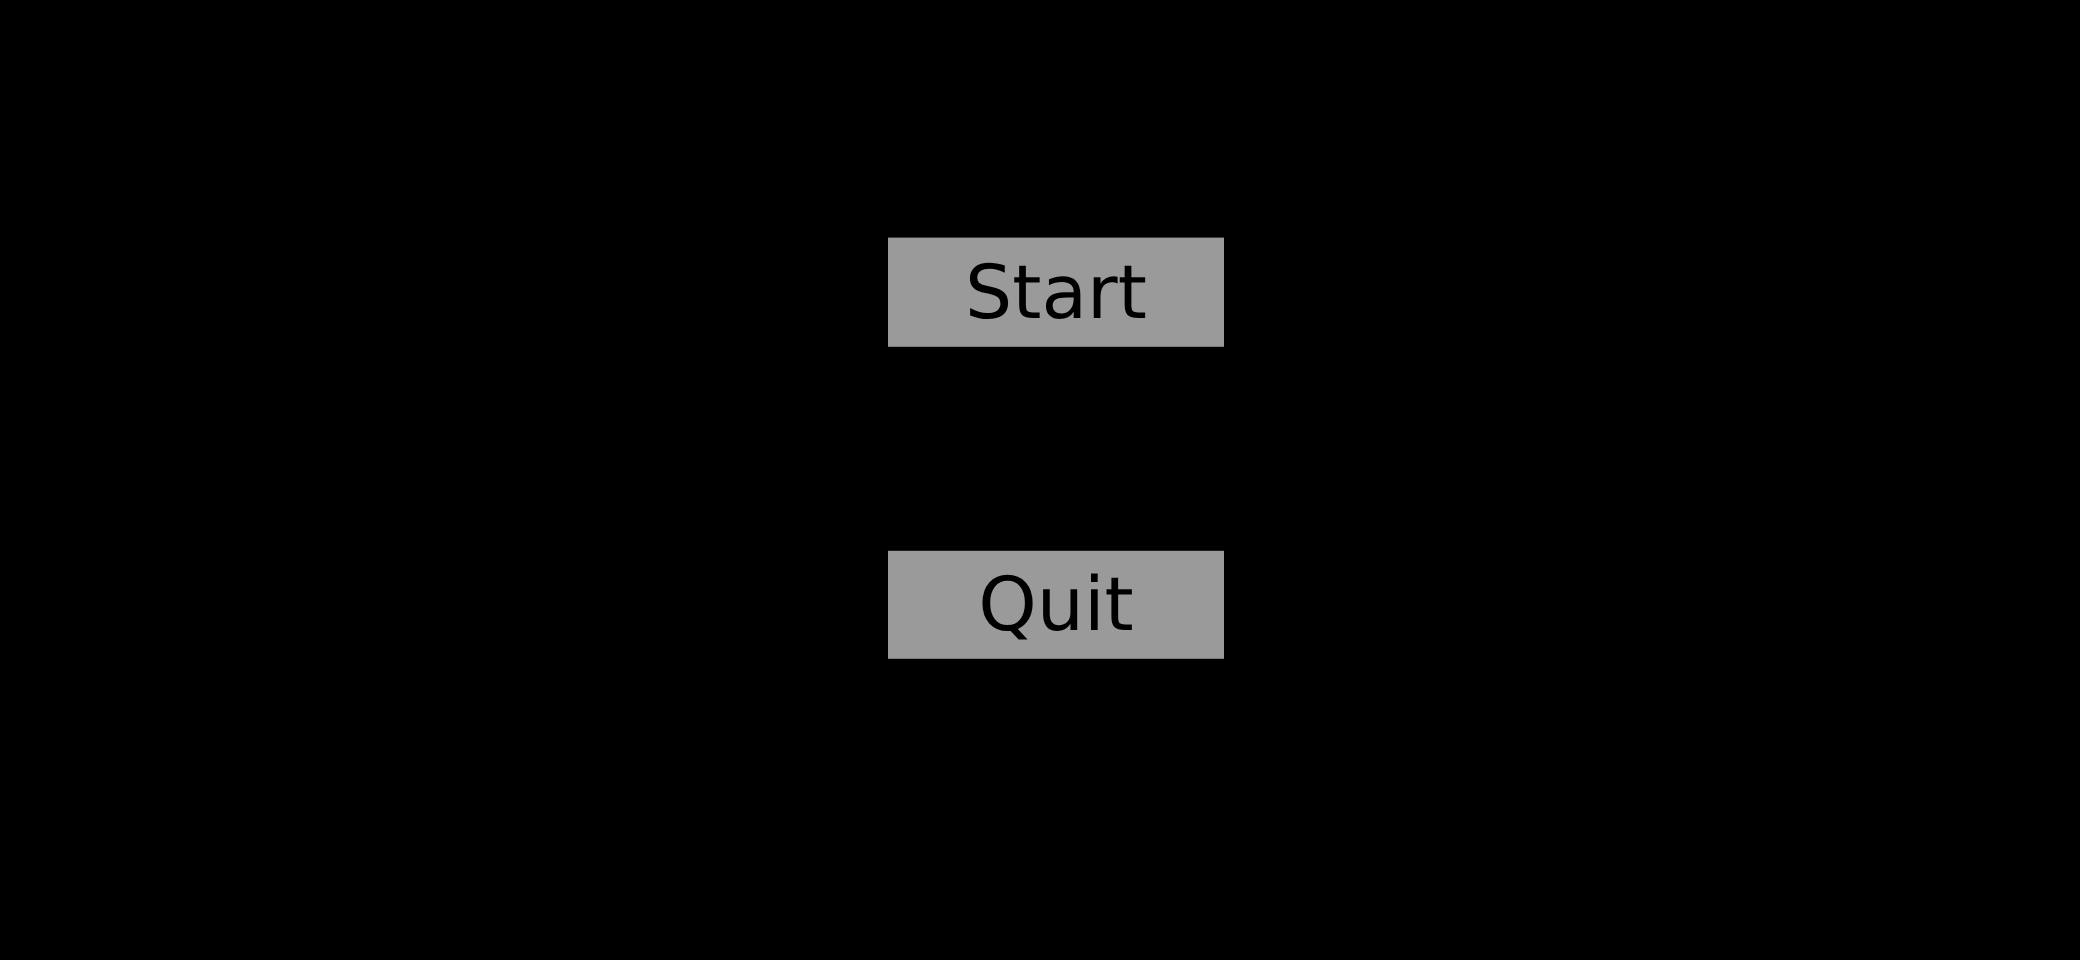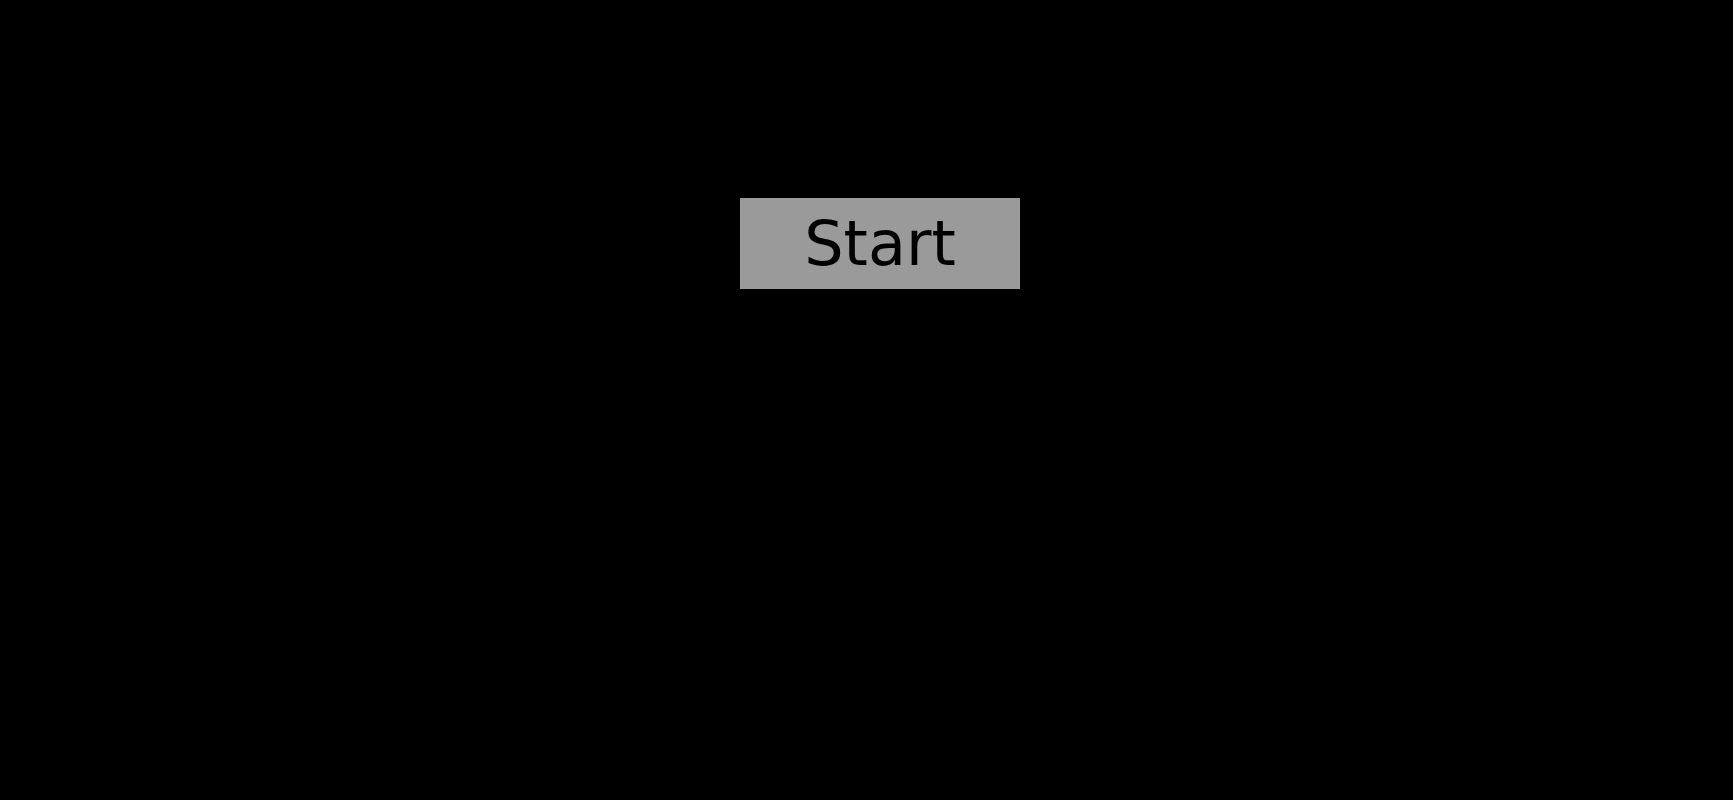--- a/index.html
+++ b/index.html
@@ -65,14 +65,17 @@
 </style>
 </head>
 <body>
 
 <div id="screen">
 
   <div id="start-button" class="menu-button">
     <span class="btn-label">Start</span>
   </div>
 
+  <div id="quit-button" class="menu-button">
+    <span class="btn-label">Quit</span>
+  </div>
 
 </div>
 
 </body></html>

